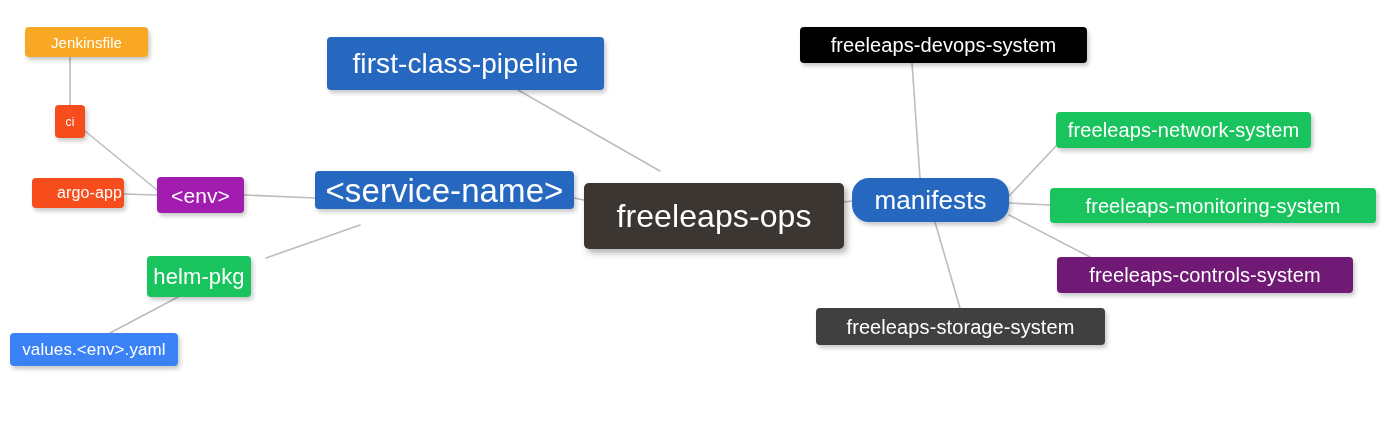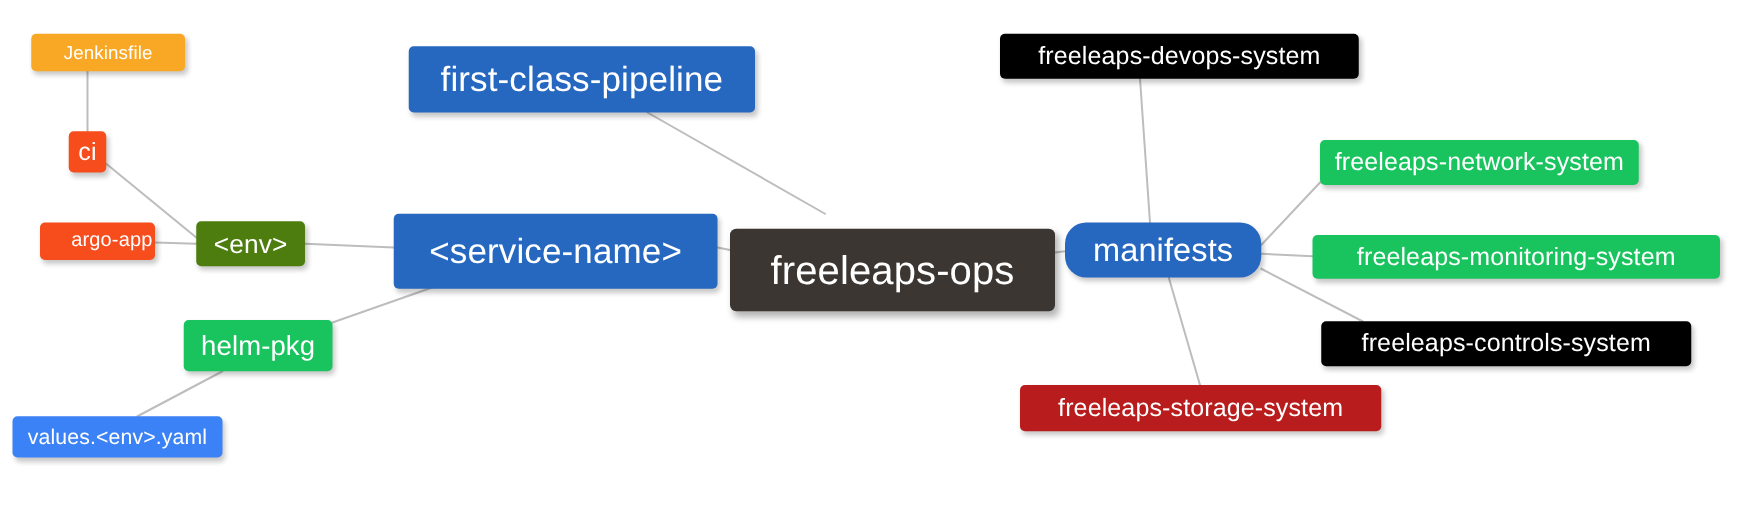--- a/index.html
+++ b/index.html
@@ -65,56 +65,56 @@
       <line x1="920" y1="178" x2="912" y2="63" stroke="#bdbdbd" stroke-width="1.6" stroke-linecap="round"></line>
       <line x1="1009" y1="196" x2="1056" y2="146" stroke="#bdbdbd" stroke-width="1.6" stroke-linecap="round"></line>
       <line x1="1009" y1="203" x2="1050" y2="205" stroke="#bdbdbd" stroke-width="1.6" stroke-linecap="round"></line>
       <line x1="1009" y1="215" x2="1090" y2="257" stroke="#bdbdbd" stroke-width="1.6" stroke-linecap="round"></line>
       <line x1="935" y1="222" x2="960" y2="308" stroke="#bdbdbd" stroke-width="1.6" stroke-linecap="round"></line>
     </svg>
   <div id="nodes-layer">
       <div class="node" style="left: 25px; top: 27px; width: 123px; height: 30px; background: rgb(249, 168, 38); font-size: 15px;">
         <span>Jenkinsfile</span>
       </div>
-      <div class="node" style="left: 55px; top: 105px; width: 30px; height: 33px; background: rgb(247, 76, 27); font-size: 20px;">
+      <div class="node" style="left: 55px; top: 105px; width: 30px; height: 33px; background: rgb(247, 76, 27); font-size: 12px;">
         <span>ci</span>
       </div>
       <div class="node" style="left: 32px; top: 178px; width: 92px; height: 30px; background: rgb(247, 76, 27); font-size: 16px; padding-left: 23px;">
         <span>argo-app</span>
       </div>
-      <div class="node" style="left: 157px; top: 177px; width: 87px; height: 36px; background: #4d7c0f; font-size: 21px;">
+      <div class="node" style="left: 157px; top: 177px; width: 87px; height: 36px; background: #a21caf; font-size: 21px;">
         <span>&lt;env&gt;</span>
       </div>
-      <div class="node" style="left: 315px; top: 171px; width: 259px; height: 60px; background: rgb(38, 104, 192); font-size: 28px;">
+      <div class="node" style="left: 315px; top: 171px; width: 259px; height: 38px; background: rgb(38, 104, 192); font-size: 33px;">
         <span>&lt;service-name&gt;</span>
       </div>
       <div class="node" style="left: 315px; top: 37px; width: 277px; height: 53px; background: rgb(38, 104, 192); font-size: 28px; margin-left: 12px;">
         <span>first-class-pipeline</span>
       </div>
       <div class="node root" style="left: 584px; top: 171px; width: 260px; height: 66px; background: rgb(59, 54, 50); font-size: 32px; margin-top: 12px;">
         <span>freeleaps-ops</span>
       </div>
       <div class="node" style="left: 852px; top: 178px; width: 157px; height: 44px; background: rgb(38, 104, 192); font-size: 26px; border-radius: 17px;">
         <span>manifests</span>
       </div>
-      <div class="node" style="left: 147px; top: 256px; width: 119px; height: 41px; background: rgb(25, 196, 94); font-size: 22px;">
+      <div class="node" style="left: 147px; top: 256px; width: 104px; height: 41px; background: rgb(25, 196, 94); font-size: 22px;">
         <span>helm-pkg</span>
       </div>
       <div class="node" style="left: 10px; top: 333px; width: 168px; height: 33px; background: #3b82f6; font-size: 17px;">
         <span>values.&lt;env&gt;.yaml</span>
       </div>
       <div class="node" style="left: 800px; top: 27px; width: 287px; height: 36px; background: #000000; font-size: 20px;">
         <span>freeleaps-devops-system</span>
       </div>
       <div class="node" style="left: 1056px; top: 112px; width: 255px; height: 36px; background: rgb(25, 196, 94); font-size: 20px;">
         <span>freeleaps-network-system</span>
       </div>
       <div class="node" style="left: 1050px; top: 188px; width: 326px; height: 35px; background: rgb(25, 196, 94); font-size: 20px;">
         <span>freeleaps-monitoring-system</span>
       </div>
-      <div class="node" style="left: 1057px; top: 257px; width: 296px; height: 36px; background: #000000; font-size: 20px;">
+      <div class="node" style="left: 1057px; top: 257px; width: 296px; height: 36px; background: #701a75; font-size: 20px;">
         <span>freeleaps-controls-system</span>
       </div>
-      <div class="node" style="left: 816px; top: 308px; width: 289px; height: 37px; background: #b91c1c; font-size: 20px;">
+      <div class="node" style="left: 816px; top: 308px; width: 289px; height: 37px; background: #404040; font-size: 20px;">
         <span>freeleaps-storage-system</span>
       </div>
     </div>
 </div>
 
 </body></html>

